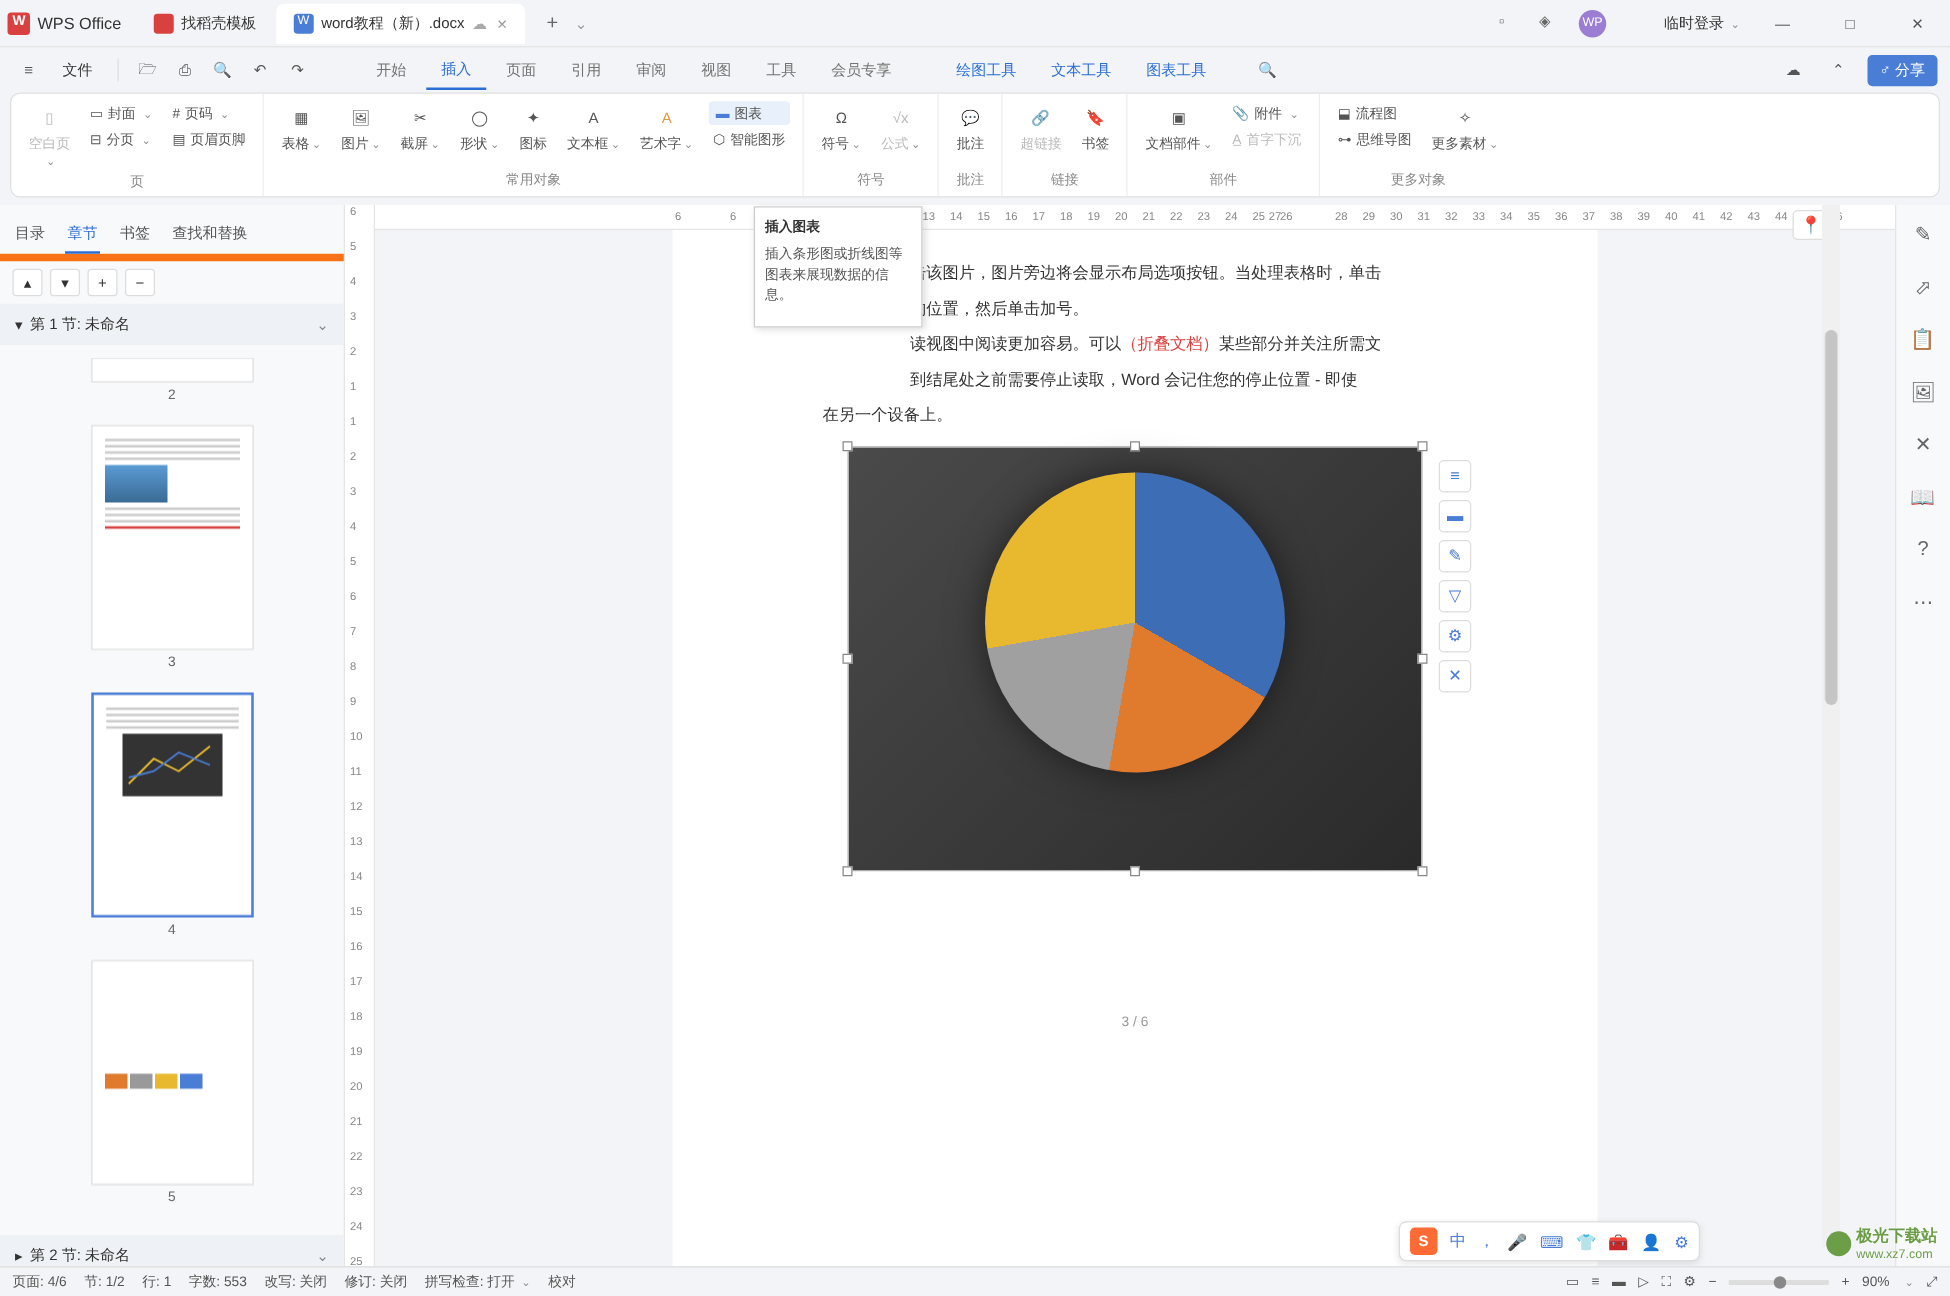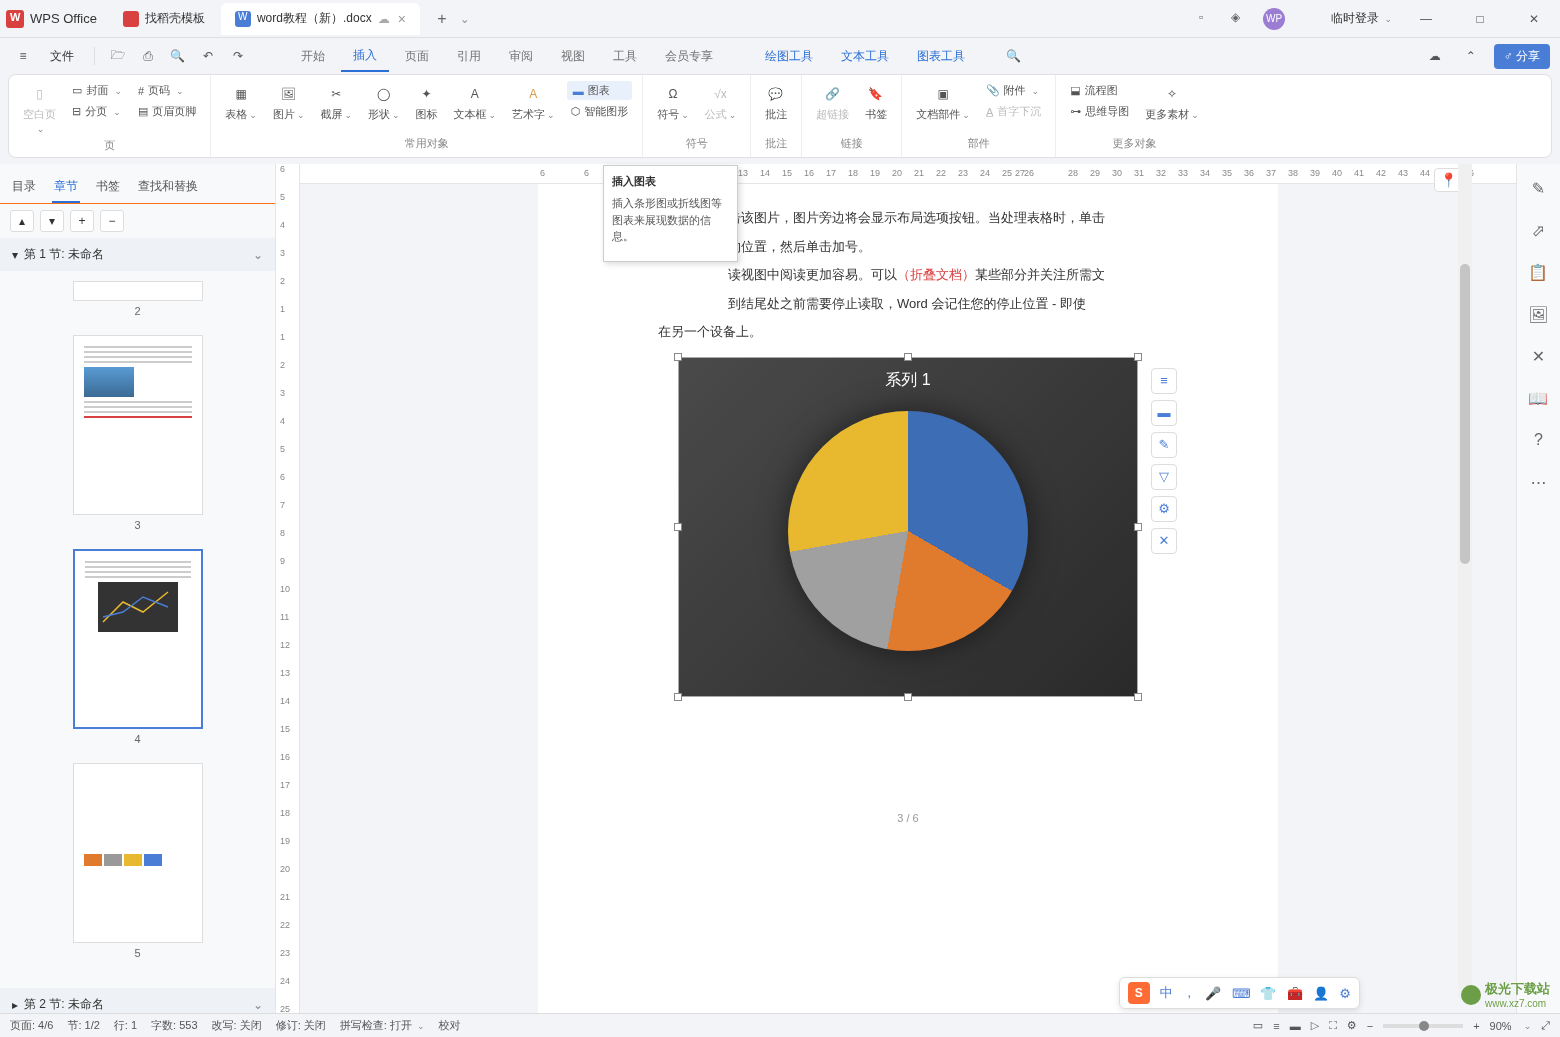--- a/index.html
+++ b/index.html
@@ -43,21 +43,21 @@
 .ribbon-btn.small { flex-direction: row; gap: 4px; font-size: 11px; }
 .ribbon-btn.disabled { color: #bbb; }
 .ribbon-icon { width: 22px; height: 22px; display: flex; align-items: center; justify-content: center; }
 .ribbon-label { font-size: 11px; white-space: nowrap; }
 .ribbon-group-name { text-align: center; font-size: 11px; color: #888; margin-top: 2px; }
 .dd { font-size: 9px; color: #888; margin-left: 2px; }
 
 
 .workspace { display: flex; height: calc(100% - 180px); }
 .left-panel { width: 276px; background: #f8f9fb; border-right: 1px solid #e5e5e5; display: flex; flex-direction: column; }
-.nav-tabs { display: flex; padding: 8px 10px 0; gap: 14px; border-bottom: 1px solid #f97316; }
+.nav-tabs { display: flex; padding: 8px 10px 0; gap: 14px; border-bottom: 6px solid #f97316; }
 .nav-tab { padding: 6px 2px; cursor: pointer; color: #555; }
 .nav-tab.active { color: #2b6fd6; border-bottom: 2px solid #2b6fd6; }
 .nav-tools { display: flex; gap: 6px; padding: 6px 10px; }
 .nt-btn { width: 24px; height: 22px; border: 1px solid #ddd; background: #fff; border-radius: 3px; display: flex; align-items: center; justify-content: center; cursor: pointer; font-size: 12px; }
 .section-header { display: flex; align-items: center; padding: 8px 12px; background: #eef1f5; cursor: pointer; }
 .section-header .chev { margin-left: auto; color: #888; }
 .thumbs { flex: 1; overflow-y: auto; padding: 10px 0; }
 .thumb { width: 130px; margin: 0 auto 18px; cursor: pointer; }
 .thumb-page { background: #fff; border: 1px solid #ddd; width: 130px; height: 180px; margin-bottom: 4px; position: relative; overflow: hidden; padding: 10px; font-size: 4px; color: #666; }
 .thumb.active .thumb-page { border: 2px solid #4a7dd6; }
@@ -503,21 +503,20 @@
           <span>📍</span>
         </div>
       <div class="page">
         <div class="doc-line" style="text-indent:130px;"><span>击该图片，图片旁边将会显示布局选项按钮。当处理表格时，单击</span></div>
         <div class="doc-line" style="text-indent:130px;"><span>的位置，然后单击加号。</span></div>
         <div class="doc-line" style="text-indent:130px;"><span>读视图中阅读更加容易。可以</span><span class="red">（折叠文档）</span><span>某些部分并关注所需文</span></div>
         <div class="doc-line" style="text-indent:130px;"><span>到结尾处之前需要停止读取，Word  会记住您的停止位置  -  即使</span></div>
         <div class="doc-line" style="text-indent:60px;"><span>在另一个设备上。</span></div>
 
         <div class="chart-box">
-          <div class="chart-title">系列 1</div>
           <div class="pie"></div>
           <div class="sel-handle" style="top:-5px;left:-5px;"></div>
           <div class="sel-handle" style="top:-5px;left:50%;margin-left:-4px;"></div>
           <div class="sel-handle" style="top:-5px;right:-5px;"></div>
           <div class="sel-handle" style="top:50%;left:-5px;margin-top:-4px;"></div>
           <div class="sel-handle" style="top:50%;right:-5px;margin-top:-4px;"></div>
           <div class="sel-handle" style="bottom:-5px;left:-5px;"></div>
           <div class="sel-handle" style="bottom:-5px;left:50%;margin-left:-4px;"></div>
           <div class="sel-handle" style="bottom:-5px;right:-5px;"></div>
           <div class="chart-tools">

